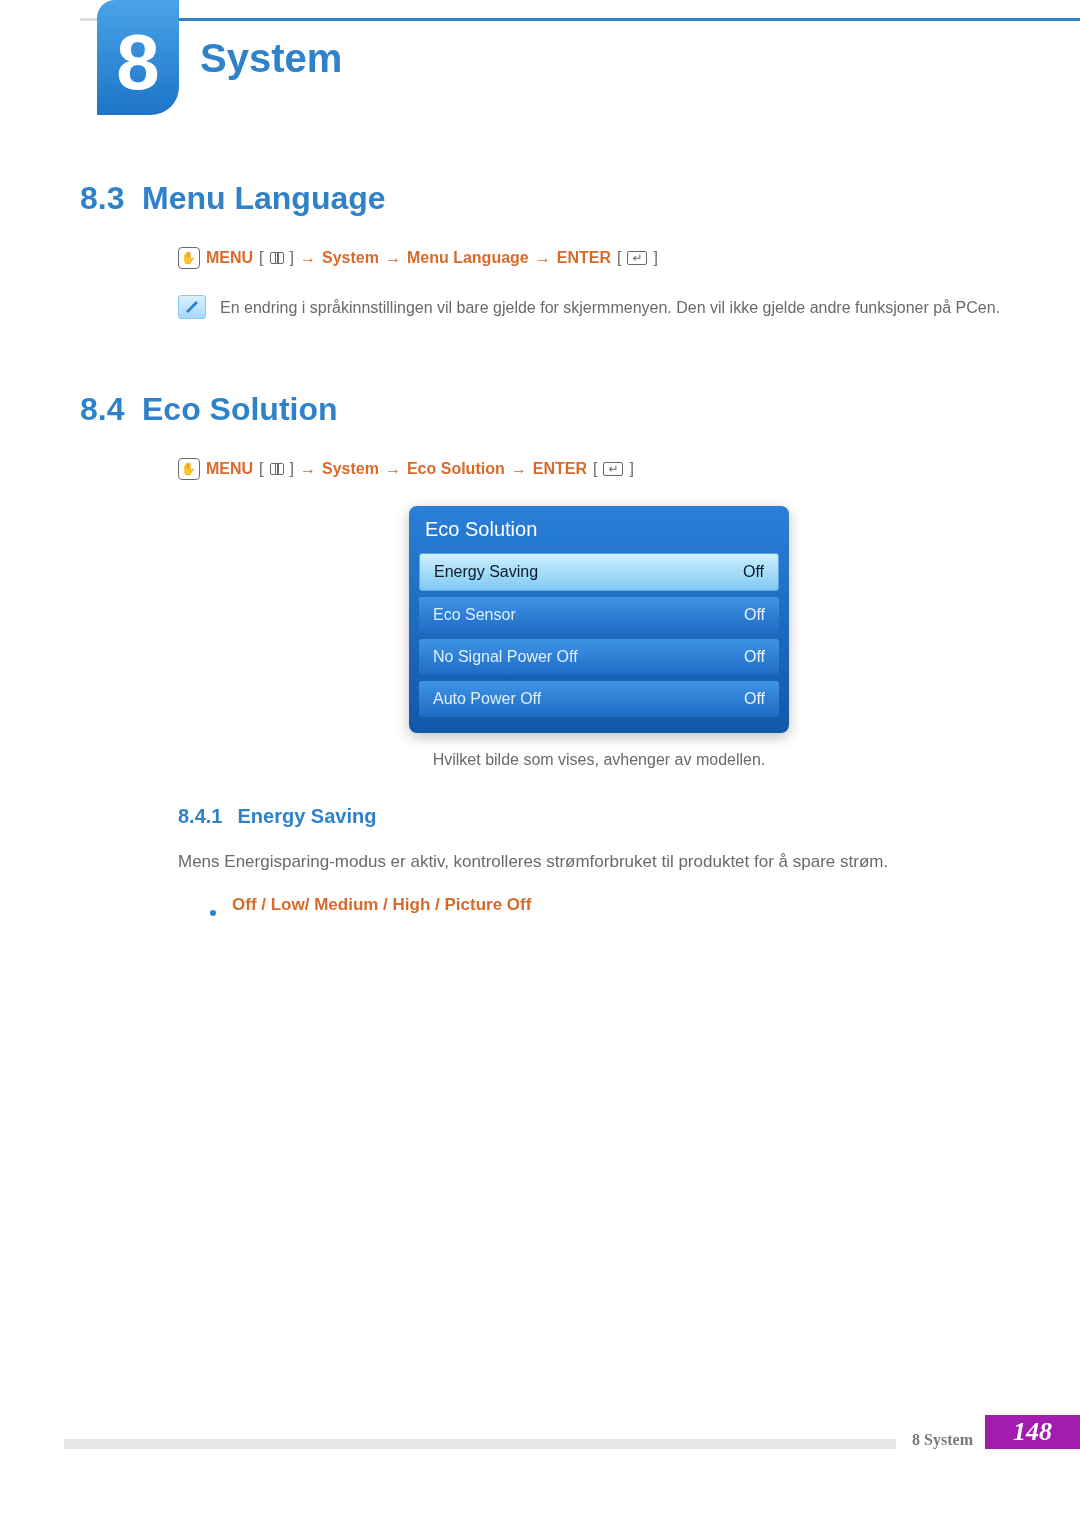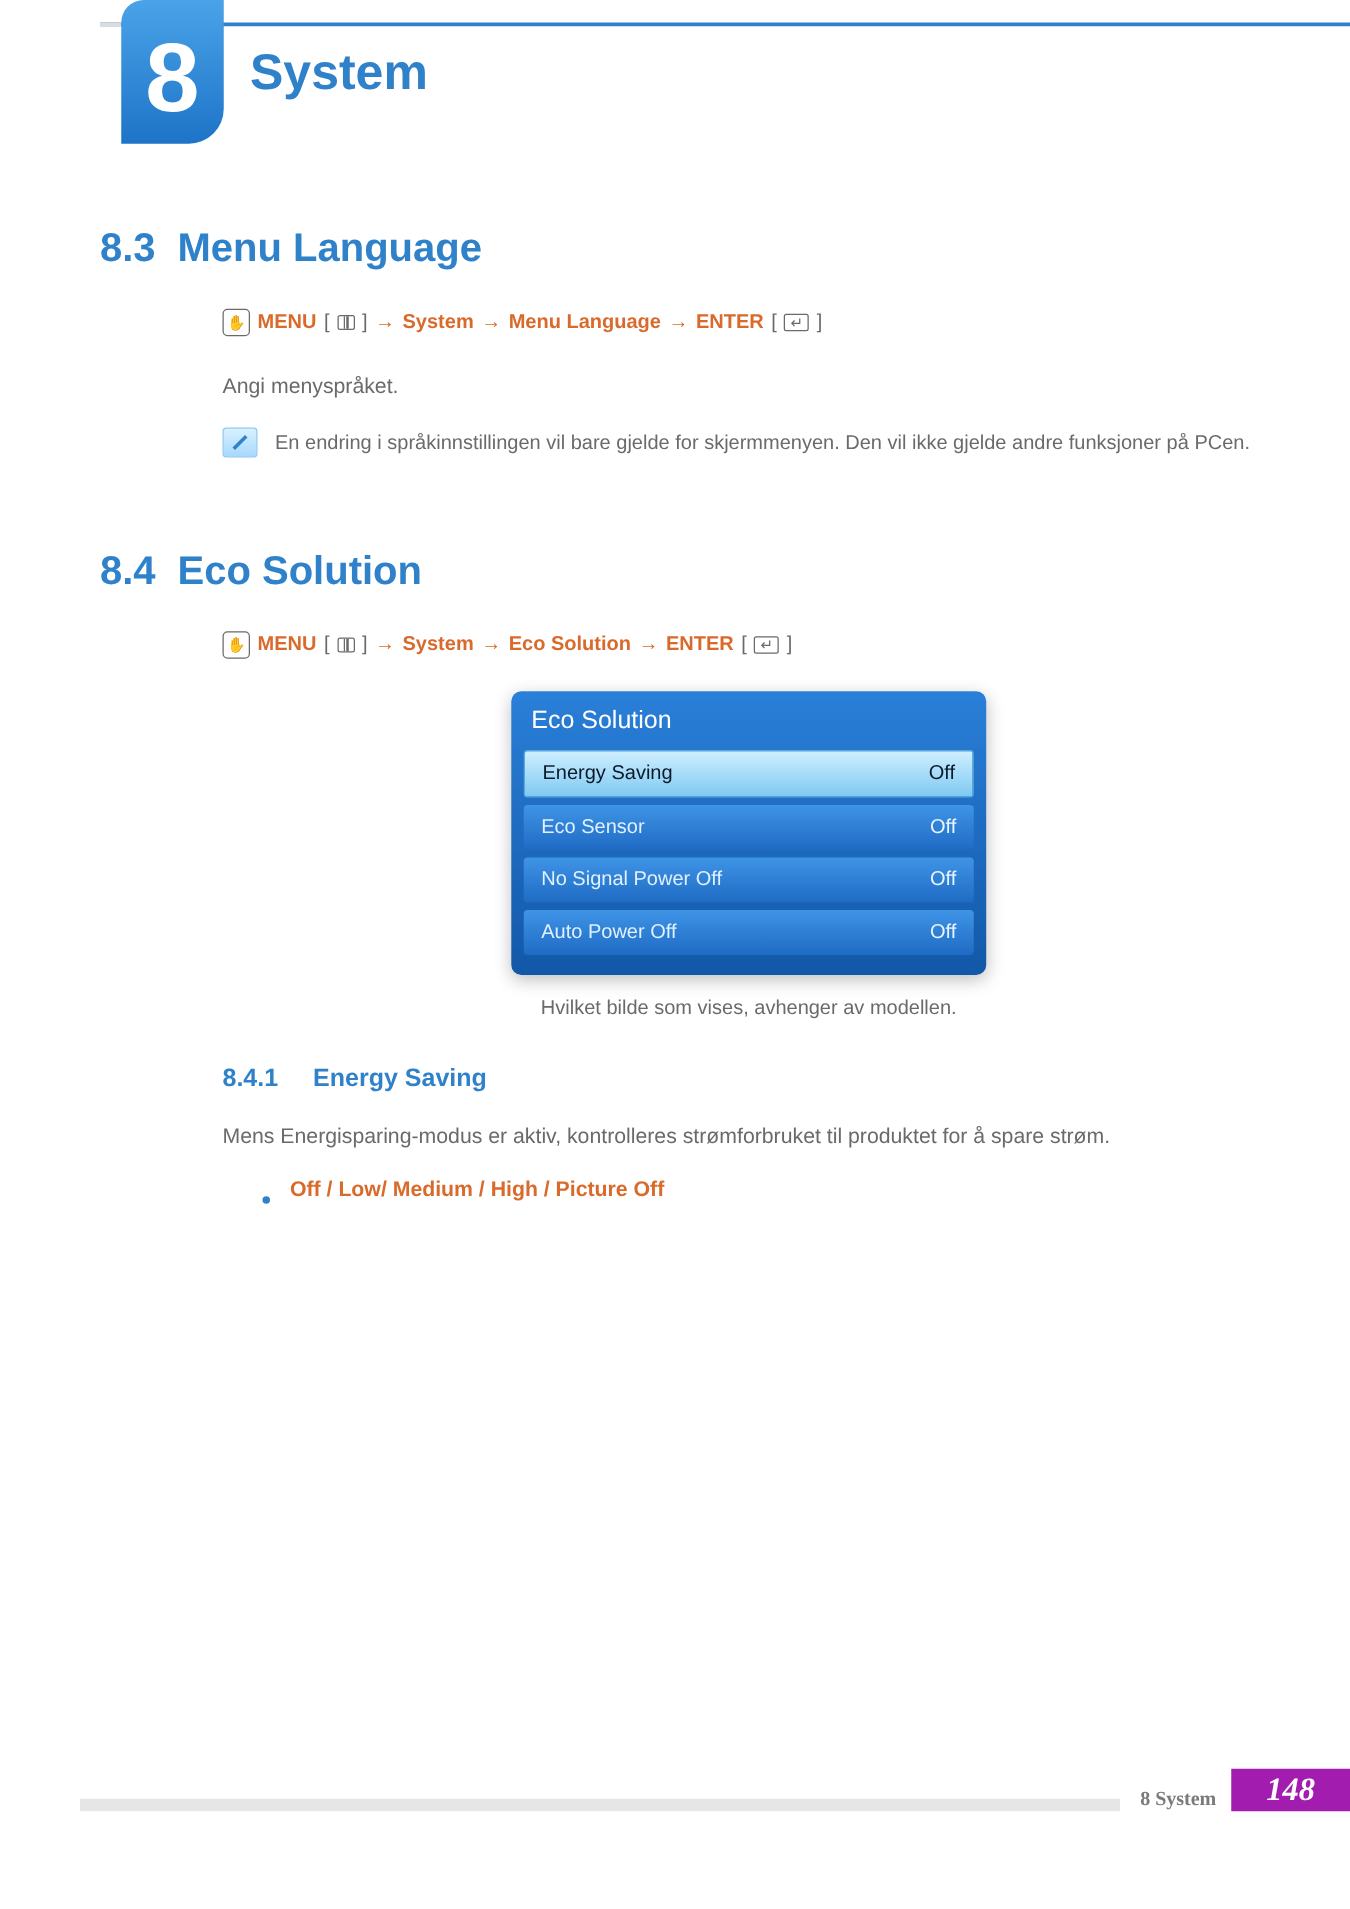--- a/index.html
+++ b/index.html
@@ -48,21 +48,21 @@
   .osd { width: 380px; border-radius: 8px; overflow: hidden; background: linear-gradient(#2a7fd8,#1258a8); box-shadow: 0 4px 14px rgba(0,0,0,.25); padding-bottom: 10px; }
   .osd-header { padding: 12px 16px; color: #fff; font-size: 20px; }
   .osd-row { margin: 0 10px 6px 10px; padding: 9px 14px; border-radius: 3px; display:flex; justify-content:space-between; font-size: 16px; }
   .osd-row.sel { background: linear-gradient(#cfefff,#7fc9f2); color:#0a1a2a; border:1px solid #5aa8e0; }
   .osd-row.sel .val { color:#0a1a2a; }
   .osd-row.norm { background: linear-gradient(#3f94e6,#1f6bc4); color:#dff0ff; }
   .osd-row .val { color:#e8f4ff; }
 
   .caption { text-align:center; font-size: 16px; color:#6a6a6a; margin-bottom: 36px; }
 
-  .subsec-row { display:flex; gap: 28px; align-items:baseline; margin-bottom: 20px; }
+  .subsec-row { display:flex; gap: 15px; align-items:baseline; margin-bottom: 20px; }
   .subsec-num { color:#2f82c9; font-weight:600; font-size: 20px; }
   .subsec-title { color:#2f82c9; font-weight:600; font-size: 20px; }
 
   .inline-red-strong { color:#d96a2b; font-weight:600; }
 
   .bullet-line { display:flex; gap: 16px; align-items:baseline; margin-top: 14px; padding-left: 32px; }
   .bullet-dot { width:6px; height:6px; border-radius:50%; background:#2f82c9; flex:0 0 6px; position:relative; top:6px; }
   .options { font-size: 17px; color:#d96a2b; font-weight:600; }
 
   
@@ -103,21 +103,20 @@
           <span class="nav-red">System</span>
           <span class="nav-arrow">→</span>
           <span class="nav-red">Menu Language</span>
           <span class="nav-arrow">→</span>
           <span class="nav-red">ENTER</span>
           <span class="icon-bracket">[</span>
           <span class="icon-enter-glyph"></span>
           <span class="icon-bracket">]</span>
         </div>
 
-        <div class="body-text">Angi menyspråket.</div>
 
         <div class="note-row">
           <div class="note-icon">
             <svg viewBox="0 0 16 16">
                 <path d="M2 12 L12 2 L14 4 L4 14 Z" fill="#2f82c9"></path>
               </svg>
           </div>
           <div class="note-text">En endring i språkinnstillingen vil bare gjelde for skjermmenyen. Den vil ikke gjelde andre funksjoner på PCen.</div>
         </div>
       </div>

